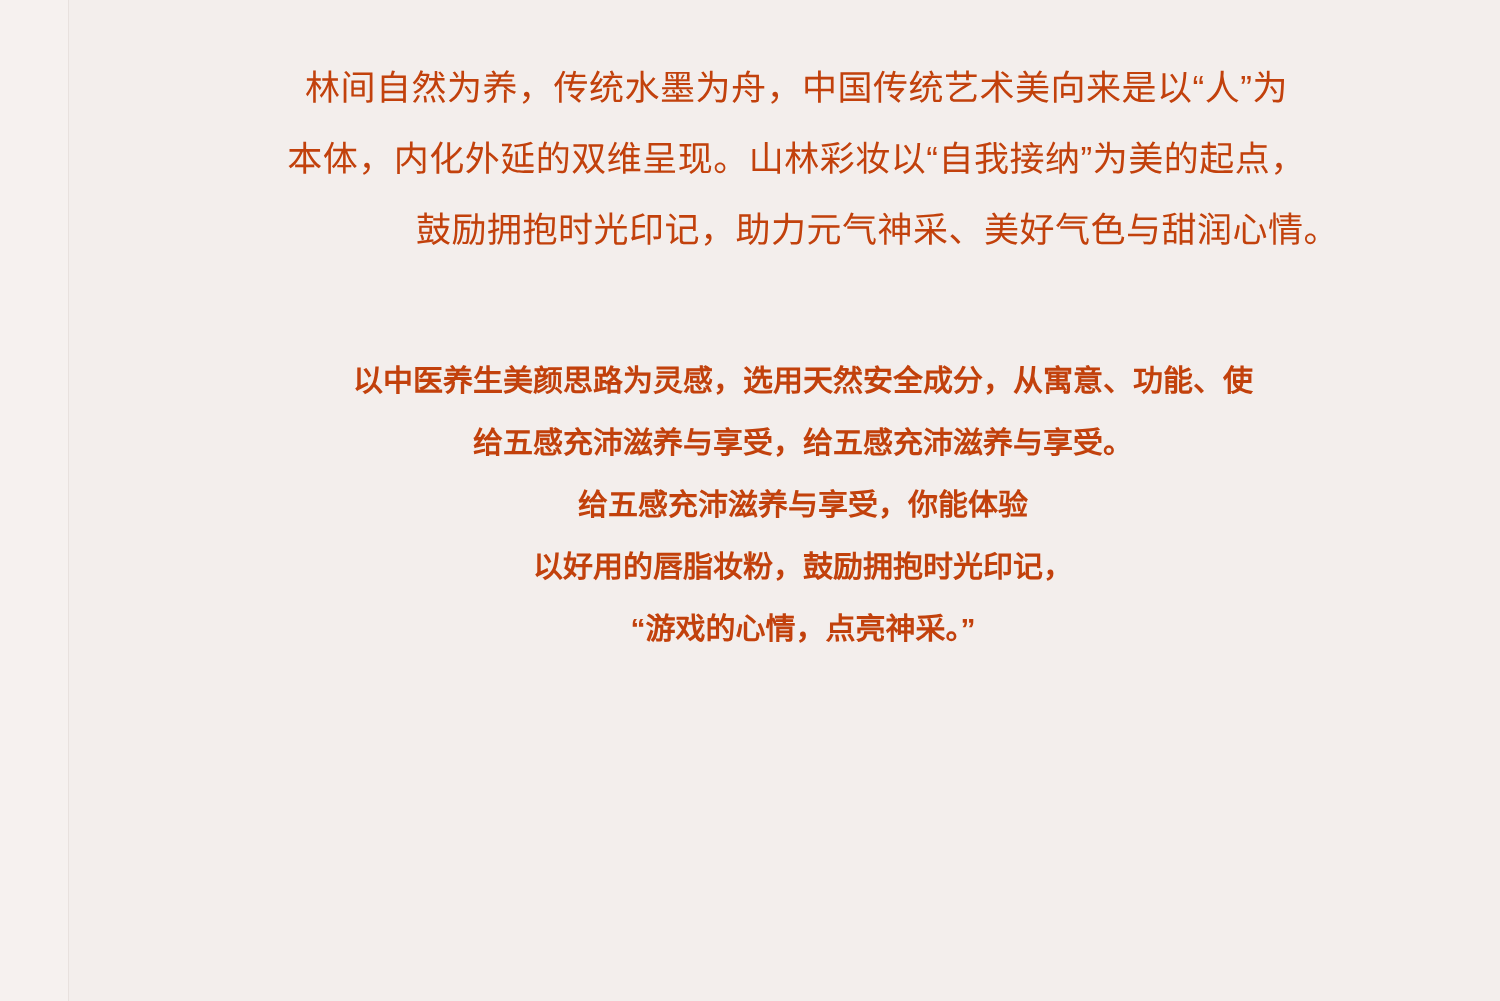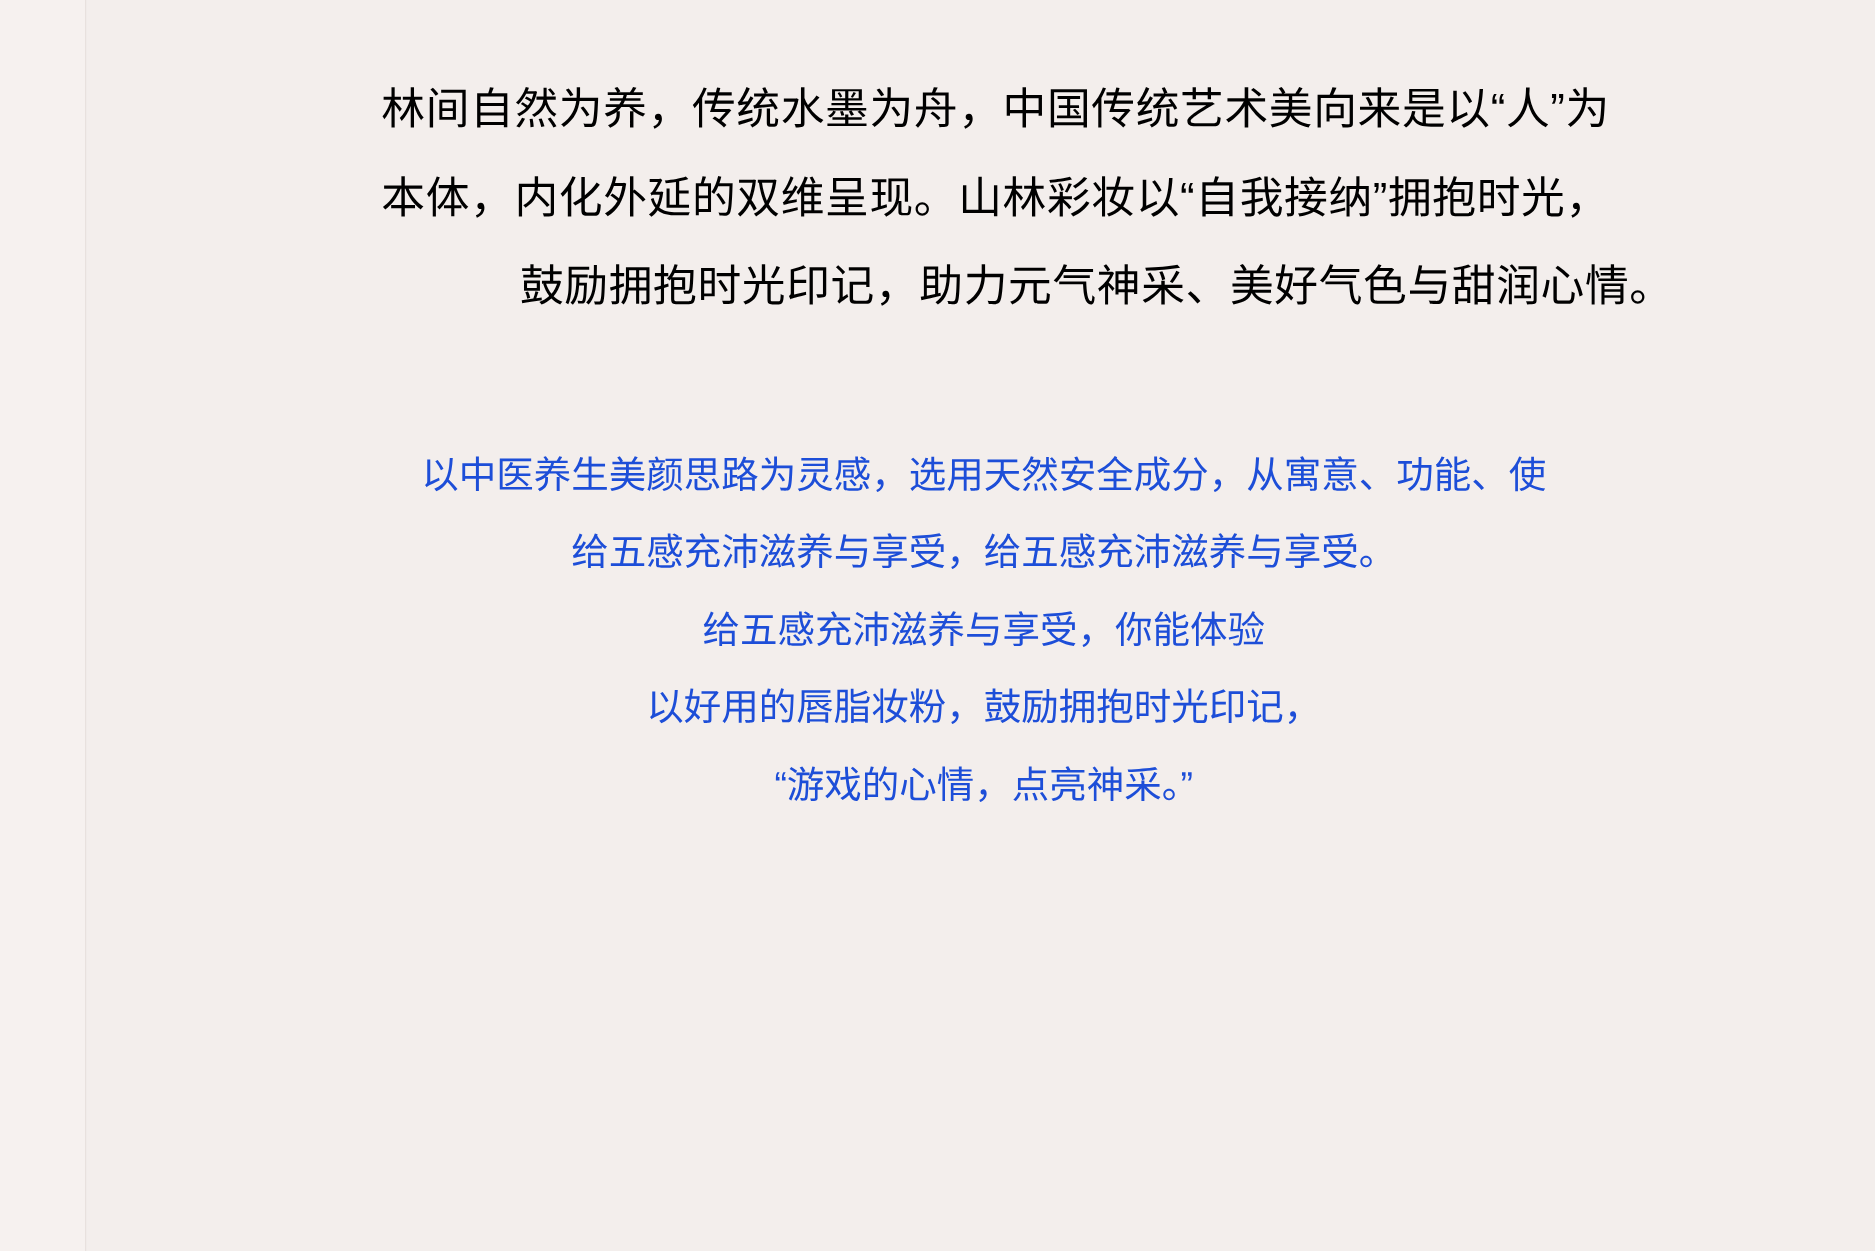--- a/index.html
+++ b/index.html
@@ -50,58 +50,58 @@
   }
   .lead {
     position: absolute;
     top: 52px;
     left: 185px;
     width: 1085px;
     font-size: 35px;
     line-height: 71px;
     letter-spacing: 0.5px;
     font-weight: 400;
-    color: #000000;
+    color: #c2410c;
     text-align: center;
   }
   .lead .ln { display: block; white-space: nowrap; }
   .lead .ln-1 { text-align: center; }
   .lead .ln-2 { text-align: center; }
   .lead .ln-3 { text-align: right; }
 
   .body-copy {
     position: absolute;
     top: 350px;
-    left: 108px;
+    left: 124px;
     width: 1220px;
     font-size: 30px;
     line-height: 62px;
-    color: #1d4ed8;
-    font-weight: 400;
+    color: #c2410c;
+    font-weight: 700;
     text-align: center;
   }
   .body-copy .ln { display: block; white-space: nowrap; }
 
   .quote {
     font-size: 30px;
   }
 </style>
 </head>
 <body>
 
 <div class="page">
 
   <div class="edge-strip"></div>
   <div class="edge-divider"></div>
 
   <div class="content">
 
     <div class="lead block">
       <span class="ln ln-1">林间自然为养，传统水墨为舟，中国传统艺术美向来是以“人”为</span>
-      <span class="ln ln-2">本体，内化外延的双维呈现。山林彩妆以“自我接纳”拥抱时光，</span>
+      <span class="ln ln-2">本体，内化外延的双维呈现。山林彩妆以“自我接纳”为美的起点，</span>
       <span class="ln ln-3">鼓励拥抱时光印记，助力元气神采、美好气色与甜润心情。</span>
     </div>
 
     <div class="body-copy block">
       <span class="ln">以中医养生美颜思路为灵感，选用天然安全成分，从寓意、功能、使</span>
       <span class="ln">给五感充沛滋养与享受，给五感充沛滋养与享受。</span>
       <span class="ln">给五感充沛滋养与享受，你能体验</span>
       <span class="ln">以好用的唇脂妆粉，鼓励拥抱时光印记，</span>
       <span class="ln quote">“游戏的心情，点亮神采。”</span>
     </div>

